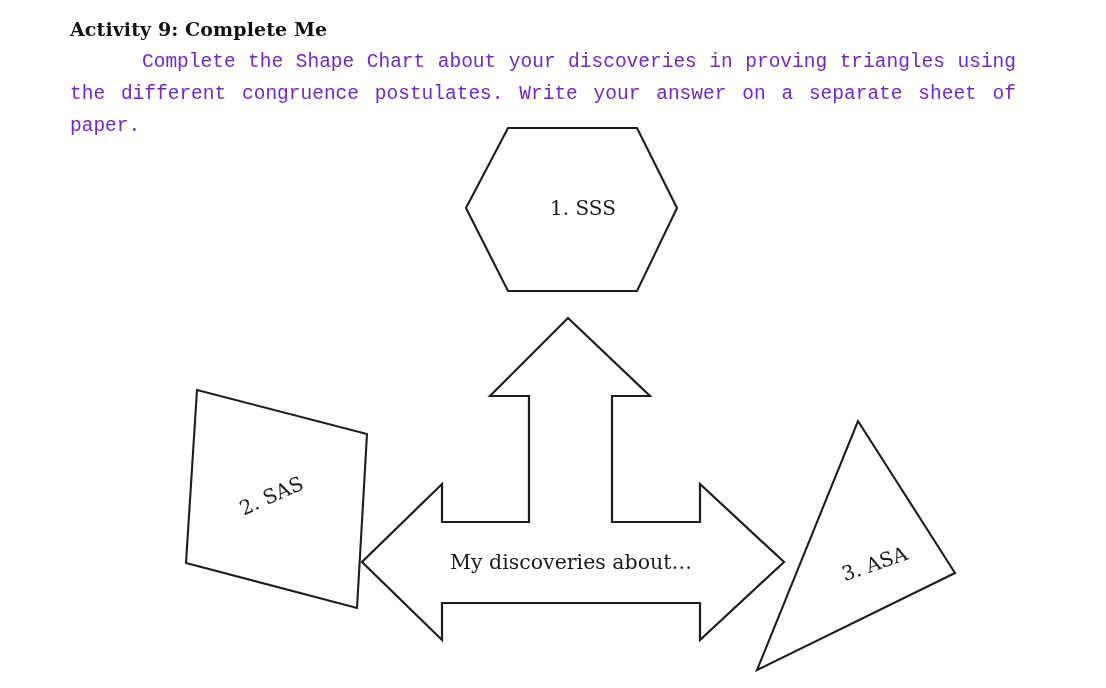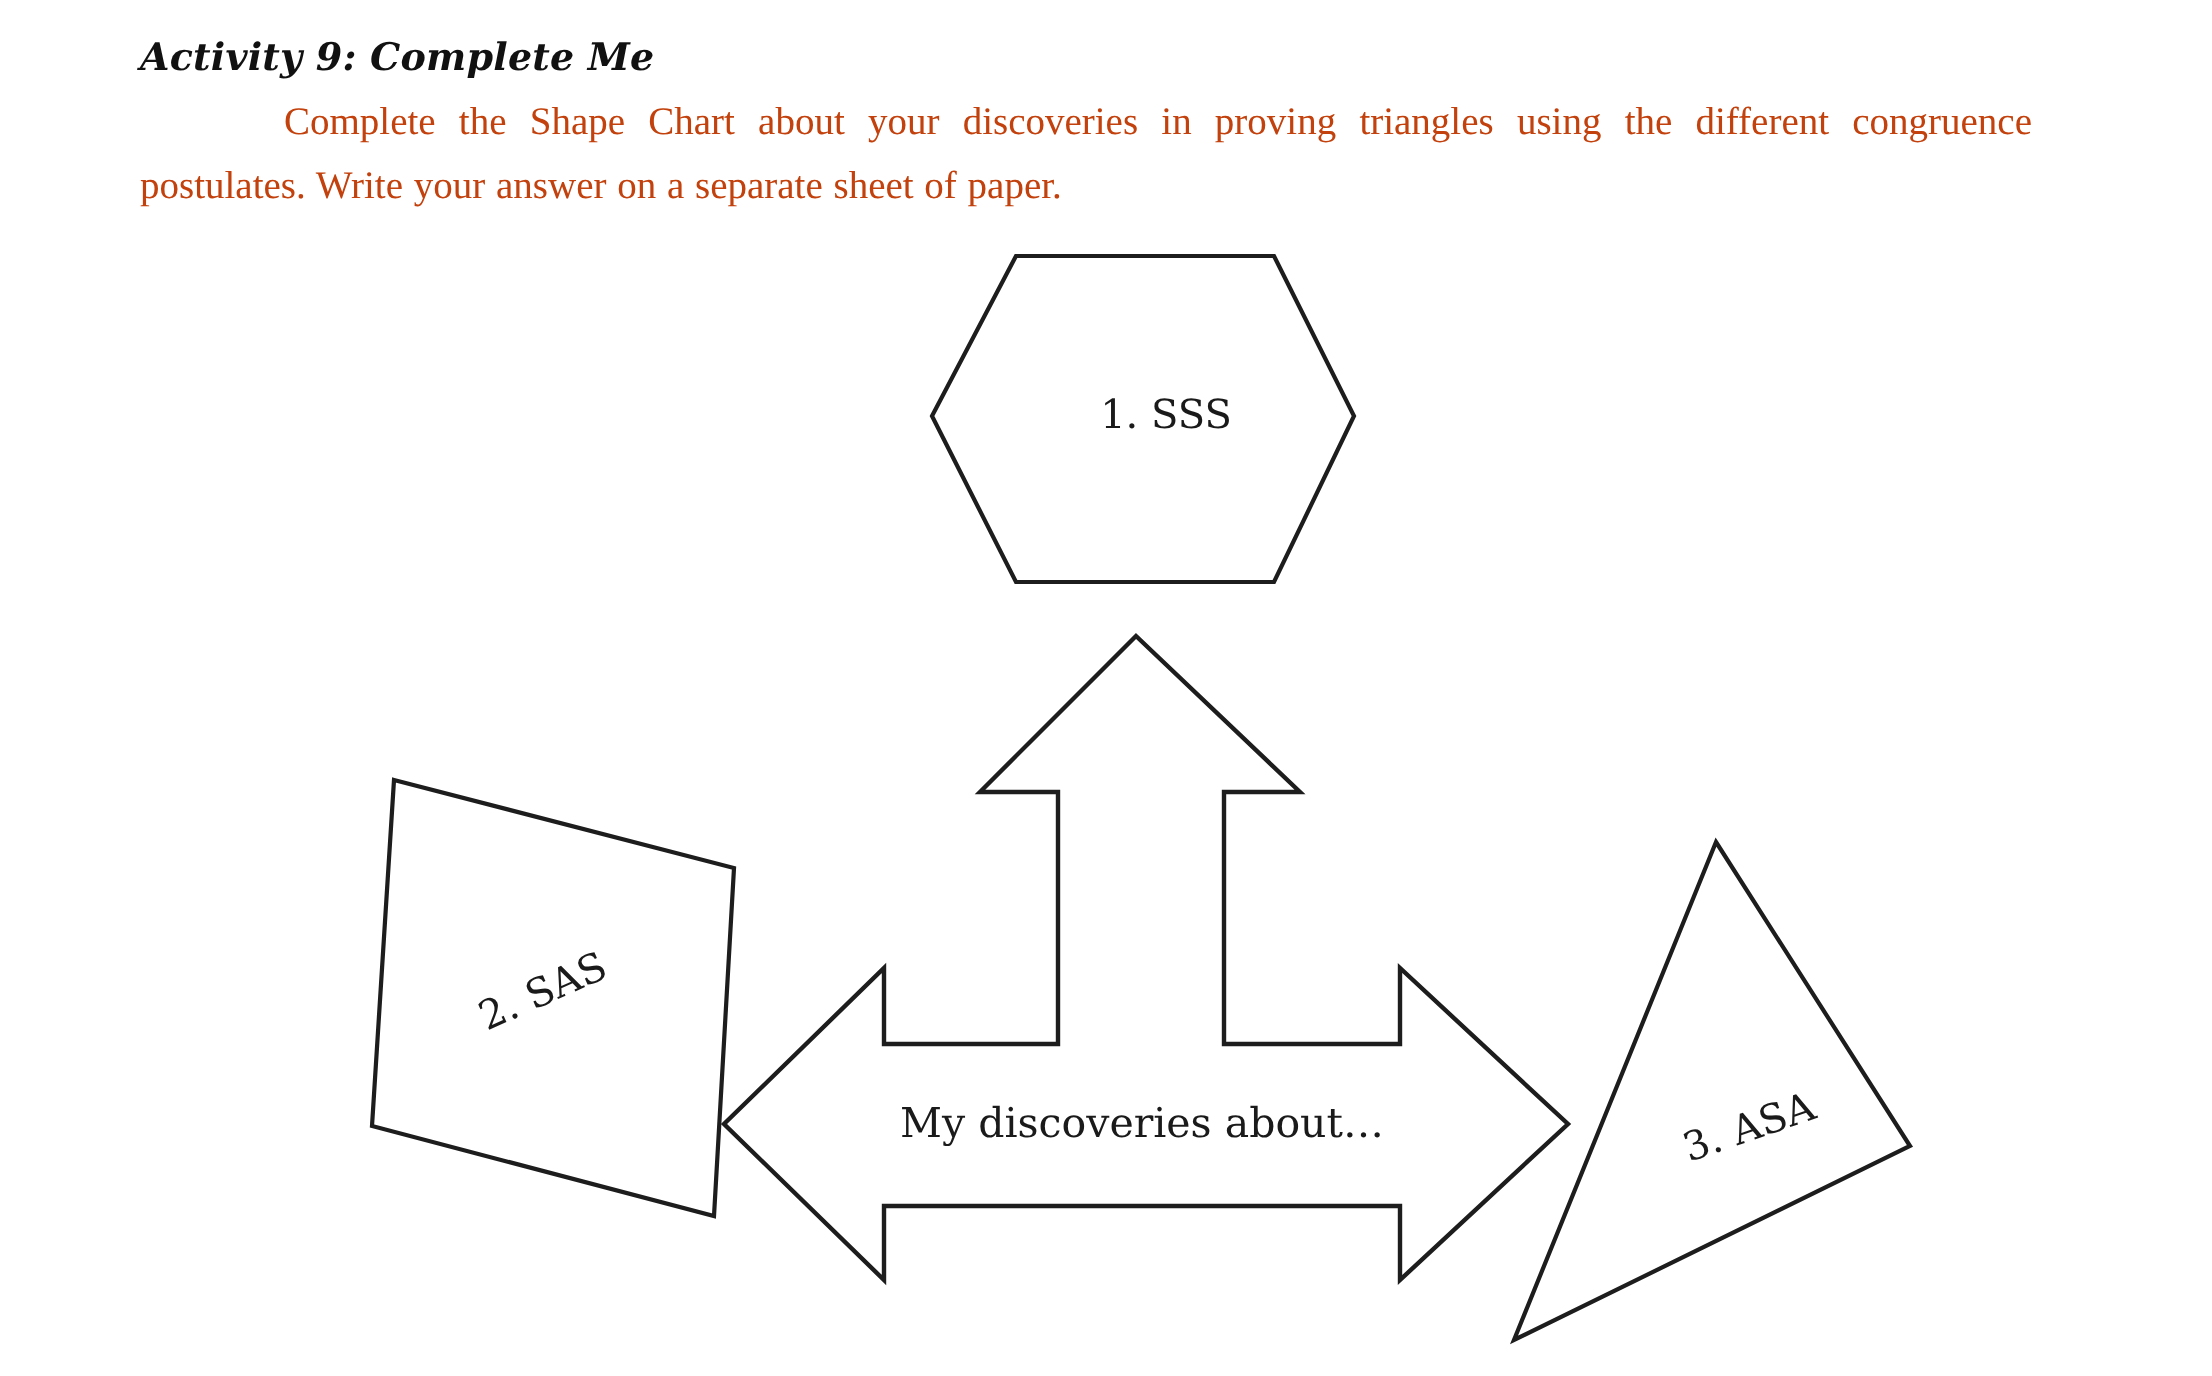--- a/index.html
+++ b/index.html
@@ -24,30 +24,29 @@
     width: 946px;
   }
   #activity-title {
     font-family: "DejaVu Serif", "Liberation Serif", serif;
     font-weight: bold;
     font-size: 19px;
     line-height: 26px;
     letter-spacing: 0.1px;
     margin: 0;
     color: #111111;
-    font-style: italic;
   }
   #activity-instructions {
-    font-family: Liberation Serif, serif;
+    font-family: Liberation Mono, monospace;
     font-size: 19.5px;
     line-height: 32px;
     margin: 4px 0 0 0;
     text-align: justify;
     text-indent: 72px;
-    color: #c2410c;
+    color: #6d28d9;
     word-spacing: 0.5px;
   }
 
   
   #shape-chart {
     position: absolute;
     left: 0;
     top: 0;
     width: 1006px;
     height: 688px;

